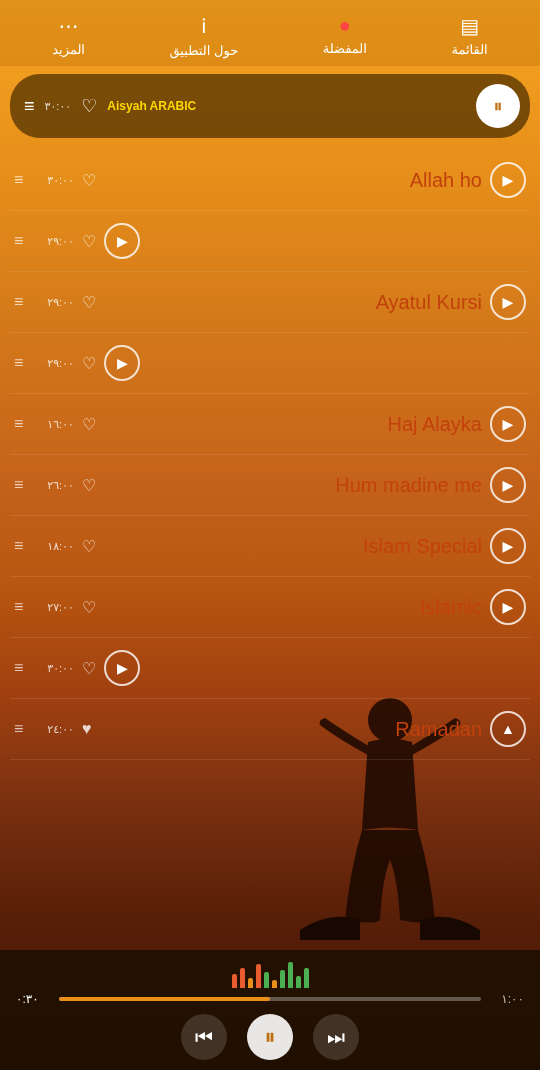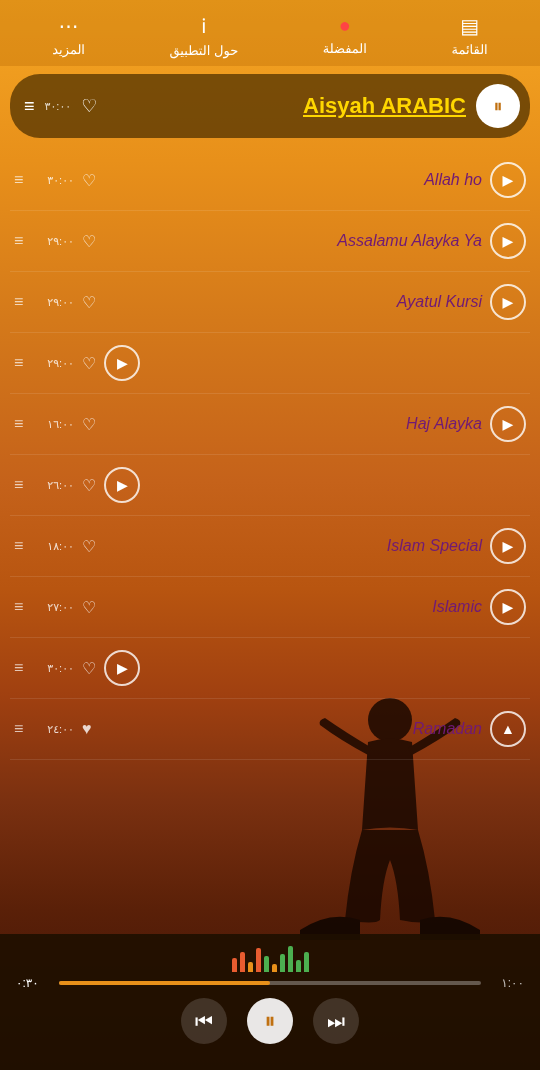--- a/index.html
+++ b/index.html
@@ -95,25 +95,24 @@
       opacity: 0.8;
     }
 
     .now-playing .heart-icon {
       color: #fff;
       font-size: 18px;
     }
 
     .now-playing .track-title {
       flex: 1;
-      text-align: right;
+      text-align: left;
       color: #FFD700;
-      font-size: 22px;
+      font-size: 12px;
       font-weight: bold;
-      text-decoration: underline;
     }
 
     .pause-btn-large {
       width: 44px;
       height: 44px;
       border-radius: 50%;
       background: #fff;
       display: flex;
       align-items: center;
       justify-content: center;
@@ -154,23 +153,22 @@
 
     .song-item .heart {
       color: rgba(255,255,255,0.8);
       font-size: 16px;
       flex-shrink: 0;
     }
 
     .song-item .title {
       flex: 1;
       text-align: right;
-      color: #701a75;
-      font-size: 16px;
-      font-style: italic;
+      color: #c2410c;
+      font-size: 20px;
     }
 
     .play-btn {
       width: 36px;
       height: 36px;
       border-radius: 50%;
       border: 2px solid rgba(255,255,255,0.8);
       display: flex;
       align-items: center;
       justify-content: center;
@@ -181,21 +179,21 @@
     }
 
     
     .bottom-player {
       position: absolute;
       bottom: 0;
       left: 0;
       right: 0;
       z-index: 20;
       background: rgba(30, 15, 0, 0.9);
-      padding: 6px 16px 26px;
+      padding: 6px 16px 10px;
     }
 
     .equalizer {
       display: flex;
       align-items: flex-end;
       justify-content: center;
       gap: 3px;
       height: 32px;
       margin-bottom: 4px;
     }
@@ -322,21 +320,20 @@
     <span class="heart">♡</span>
     <span class="title">Allah ho</span>
     <div class="play-btn">
       <span>▶</span>
     </div>
   </div>
     <div class="song-item">
     <span class="menu-lines">≡</span>
     <span class="duration">٢٩:٠٠</span>
     <span class="heart">♡</span>
-    <span class="title">Assalamu Alayka Ya</span>
     <div class="play-btn">
       <span>▶</span>
     </div>
   </div>
     <div class="song-item">
     <span class="menu-lines">≡</span>
     <span class="duration">٢٩:٠٠</span>
     <span class="heart">♡</span>
     <span class="title">Ayatul Kursi</span>
     <div class="play-btn">
@@ -357,20 +354,21 @@
     <span class="heart">♡</span>
     <span class="title">Haj Alayka</span>
     <div class="play-btn">
       <span>▶</span>
     </div>
   </div>
     <div class="song-item">
     <span class="menu-lines">≡</span>
     <span class="duration">٢٦:٠٠</span>
     <span class="heart">♡</span>
+    <span class="title">Hum madine me</span>
     <div class="play-btn">
       <span>▶</span>
     </div>
   </div>
     <div class="song-item">
     <span class="menu-lines">≡</span>
     <span class="duration">١٨:٠٠</span>
     <span class="heart">♡</span>
     <span class="title">Islam Special</span>
     <div class="play-btn">

